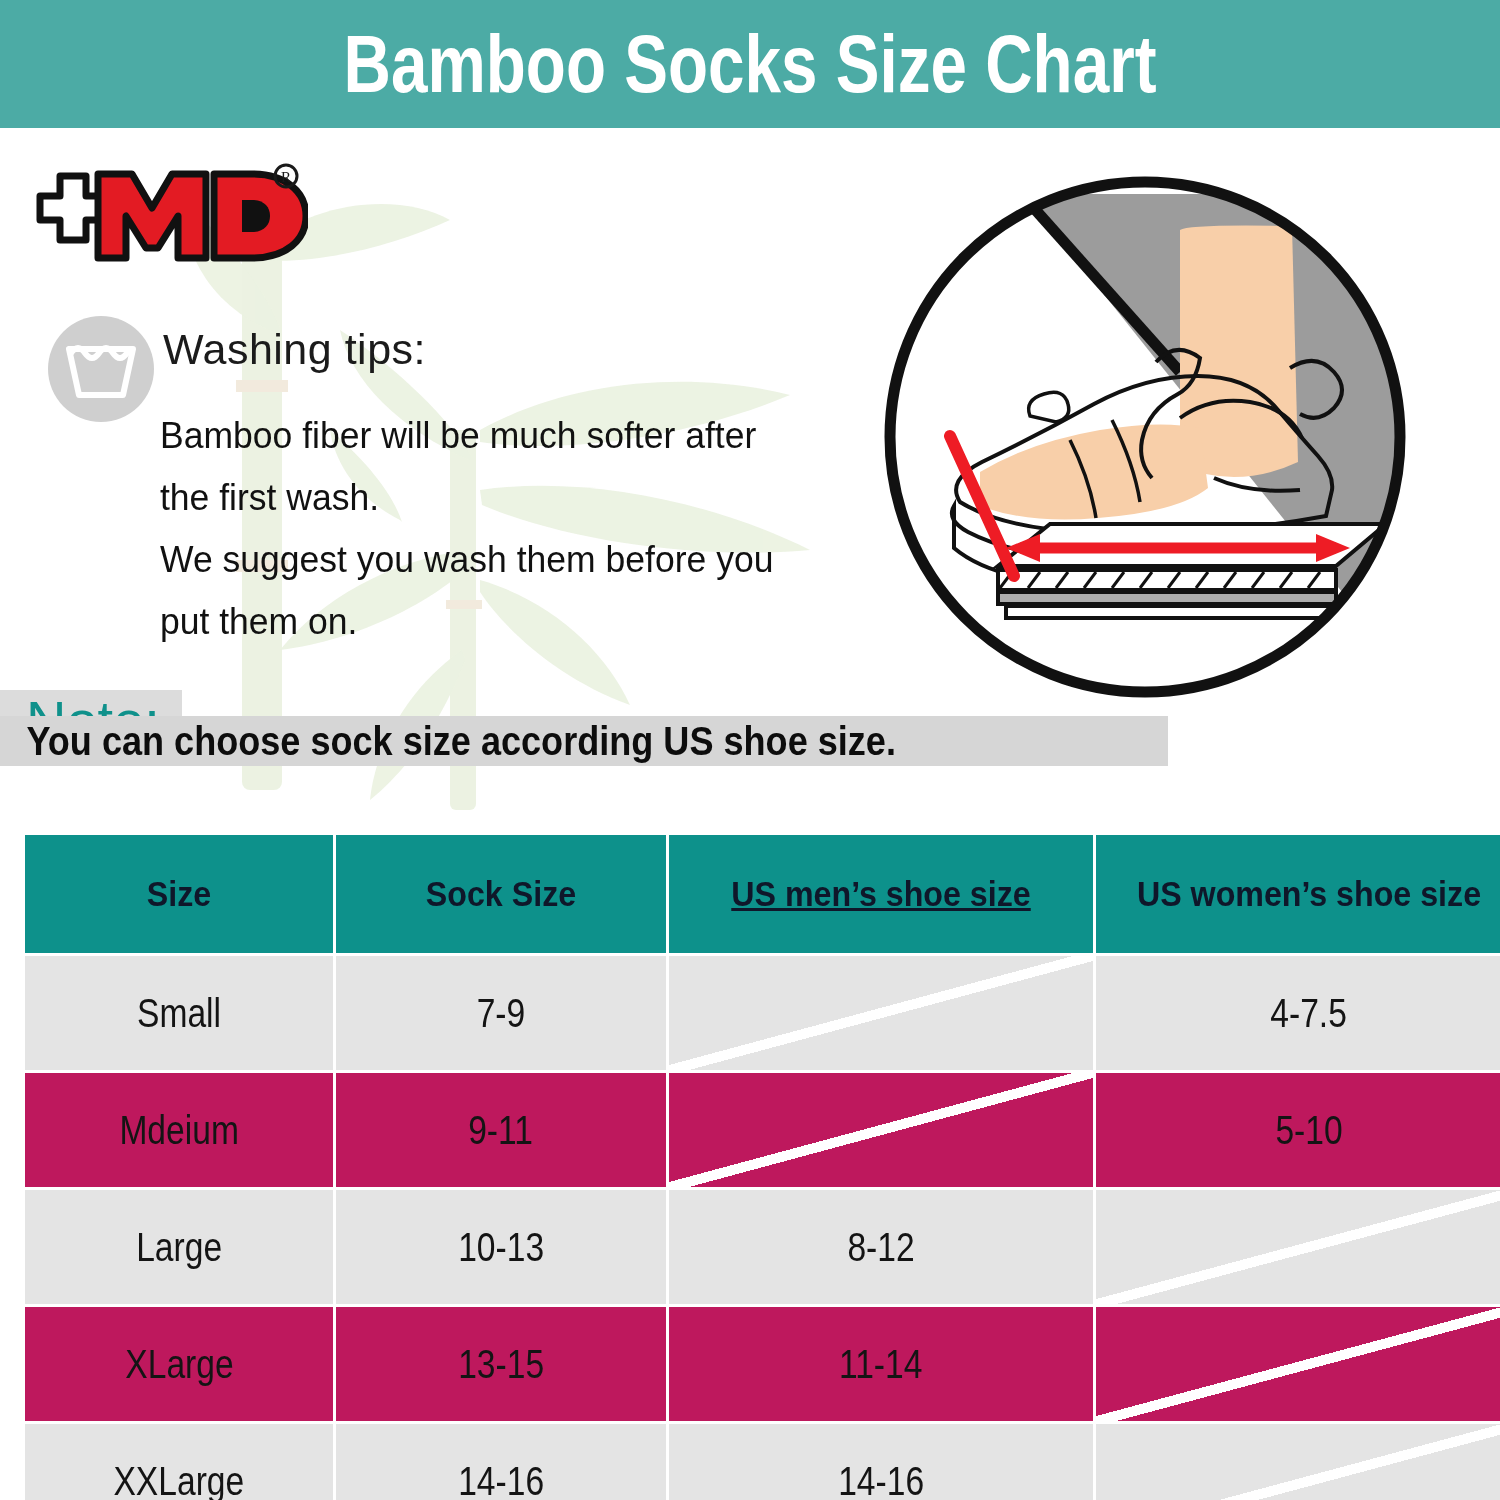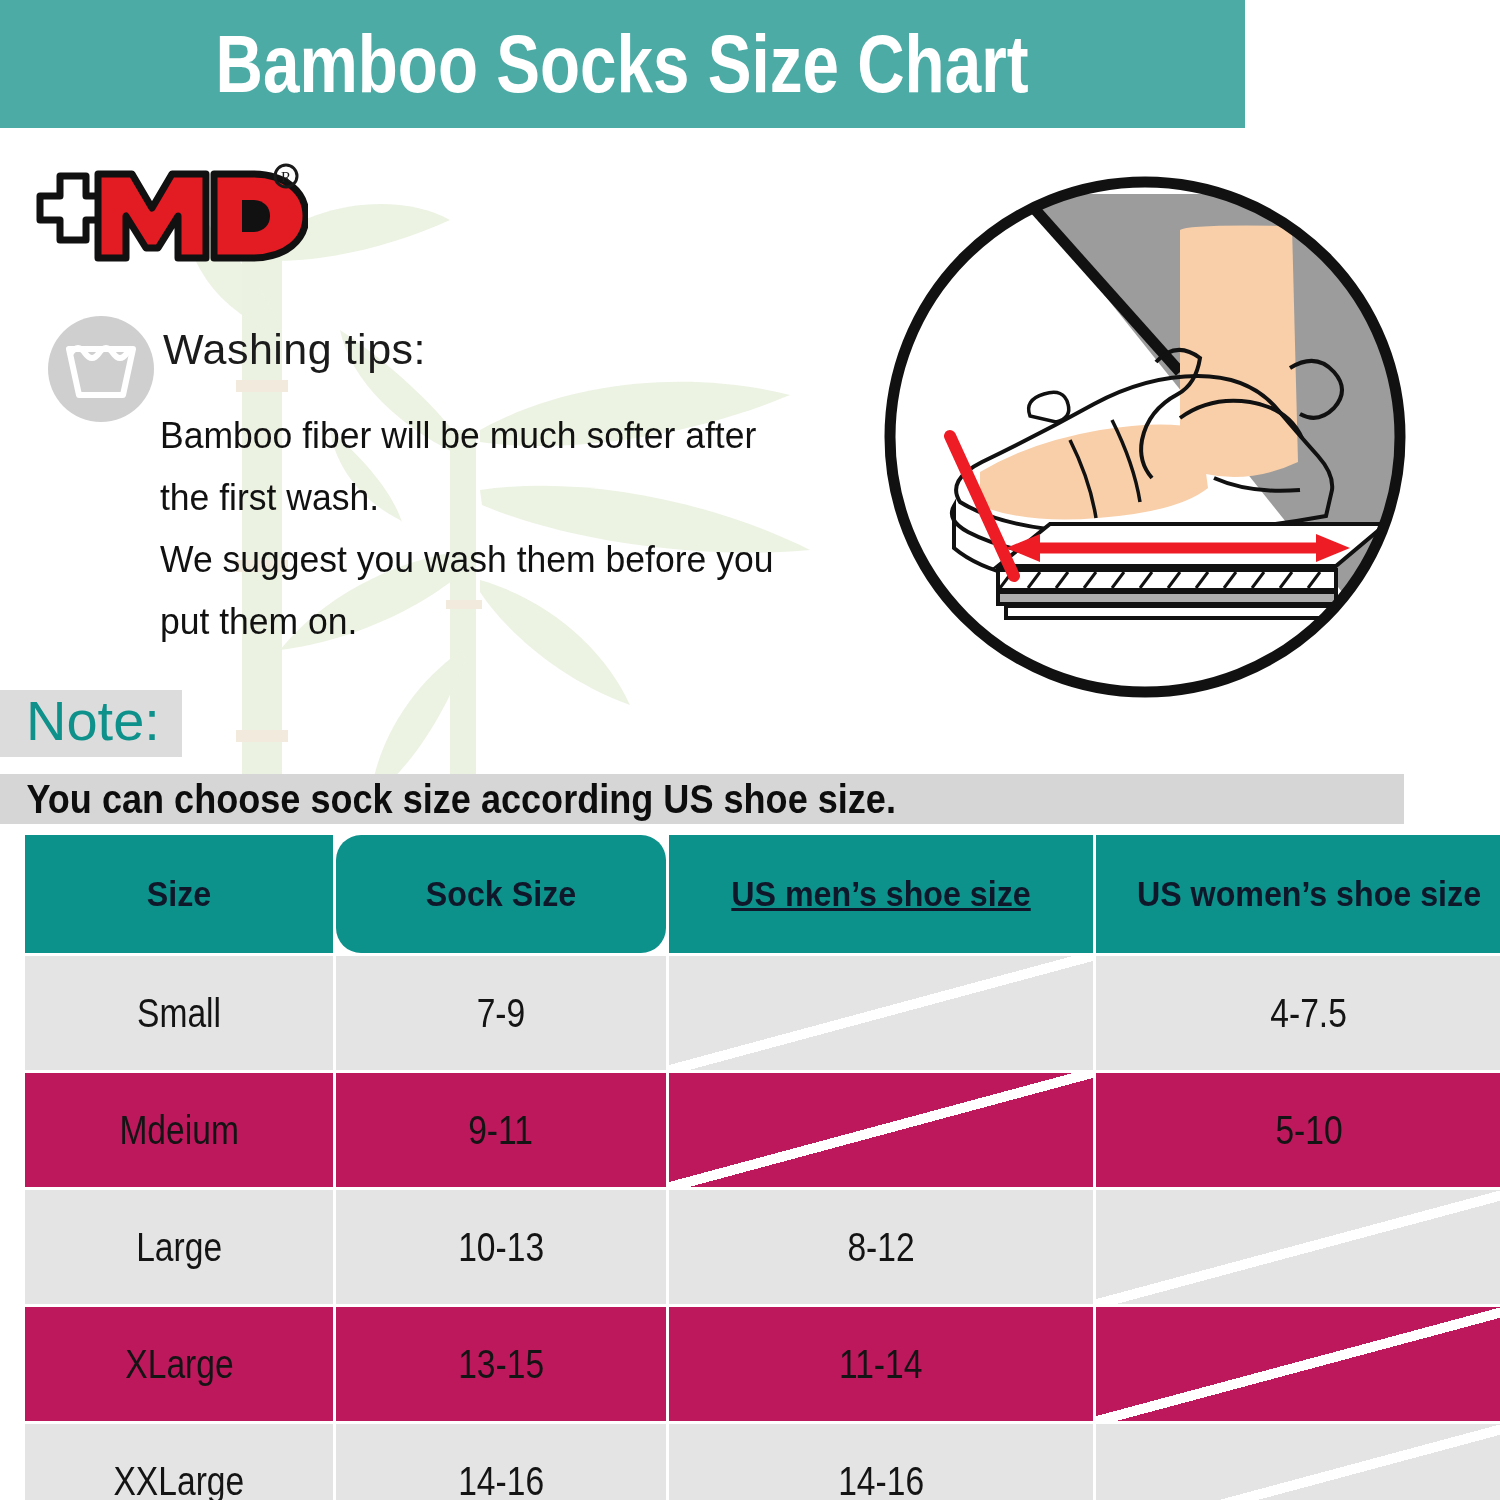--- a/index.html
+++ b/index.html
@@ -6,21 +6,21 @@
   body{
     width:1500px;height:1500px;
     background:#ffffff;
     font-family:"Liberation Sans", sans-serif;
     overflow:hidden;
     position:relative;
   }
 
   
   .banner{
-    position:absolute;left:0;top:0;width:1245px;height:128px;
+    position:absolute;left:0;top:0;width:1500px;height:128px;
     background:#4cabA5;
     display:flex;align-items:center;justify-content:center;
   }
   .banner-title{
     color:#ffffff;
     font-size:82px;
     font-weight:bold;
     letter-spacing:0px;
     transform:scaleX(.80);
     transform-origin:center;
@@ -54,21 +54,21 @@
 
   
   .note-band{
     position:absolute;left:0px;top:690px;
     background:#dcdcdc;padding:2px 22px 6px 26px;
   }
   .note-band span{
     color:#0f918b;font-size:56px;font-weight:normal;line-height:1.05;
   }
   .note-line{
-    position:absolute;left:0px;top:774px;width:1404px;height:50px;
+    position:absolute;left:0px;top:716px;width:1168px;height:50px;
     background:#d6d6d6;display:flex;align-items:center;
   }
   .note-line span{
     font-size:41px;color:#0d0d0d;font-weight:bold;
     transform:scaleX(.88);transform-origin:left center;
     white-space:nowrap;padding-left:30px;
   }
 
   
   .shoe-circle{position:absolute;left:880px;top:172px;width:530px;height:530px;}
@@ -89,21 +89,21 @@
   .size-table td{
     height:112px;text-align:center;
     font-size:40px;color:#141414;
     position:relative;overflow:hidden;
     font-weight:normal;
   }
   .size-table td .cell{display:inline-block;transform:scaleX(.84);white-space:nowrap;}
   .row-light td{background:#e4e4e4;}
   .row-dark  td{background:#be185d;}
   .col1{width:296px;}
-  .col2{width:318px;border-radius:25px;}
+  .col2{width:318px;}
   .col3{width:412px;text-decoration:underline;}
   .col4{width:414px;}
   
   .strike::after{
     content:"";position:absolute;left:-12%;top:-12%;
     width:124%;height:124%;
     background:linear-gradient(to bottom right,
         transparent calc(50% - 5px),
         #ffffff calc(50% - 5px),
         #ffffff calc(50% + 5px),

